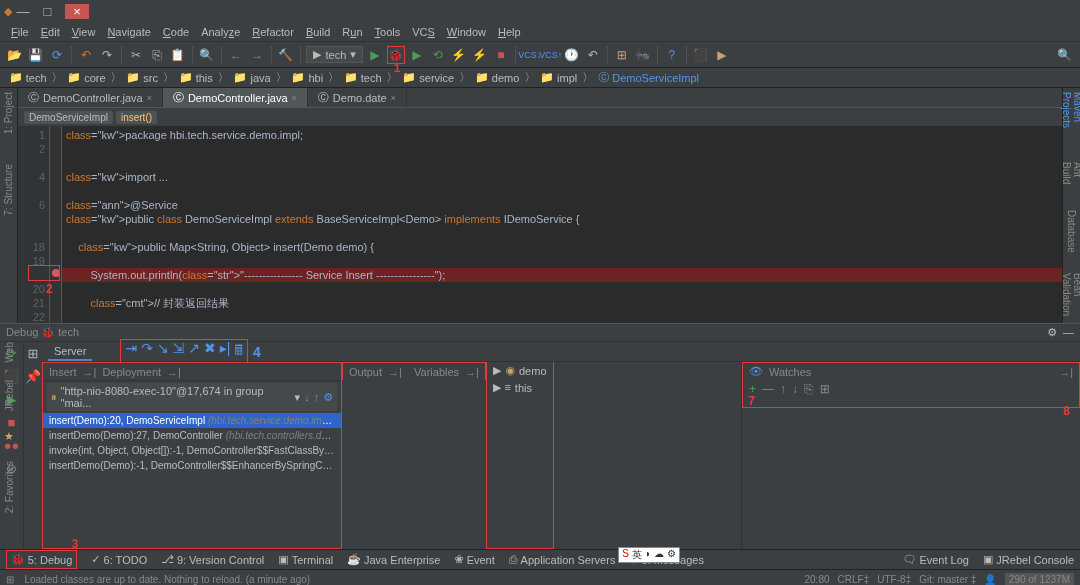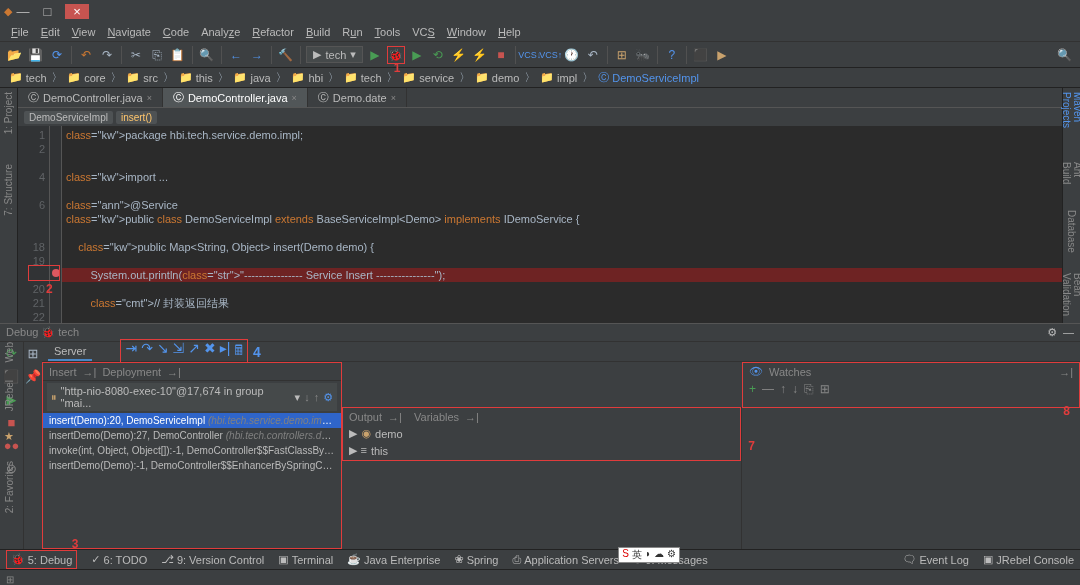--- a/index.html
+++ b/index.html
@@ -61,21 +61,21 @@
 .step-btns { display: flex; gap: 4px; margin-left: 20px;}
 .step-btns span { color: #5394ec; font-size: 14px; cursor:pointer;}
 .debug-cols { flex: 1; display: flex;}
 .frames-col { width: 300px; border-right: 1px solid #323232; display:flex;flex-direction:column;}
 .col-header { height: 18px; padding: 2px 6px; color: #888; background: #3c3f41; border-bottom: 1px solid #323232; display:flex; align-items:center; gap:6px;}
 .thread-sel { background: #45494a; margin: 2px 4px; padding: 2px 4px; color: #bbb; display:flex; align-items:center; gap:4px;}
 .frame-list { flex:1; overflow:hidden; font-size:10px;}
 .frame-item { padding: 2px 6px; color: #bbb; white-space:nowrap; overflow:hidden; text-overflow:ellipsis;}
 .frame-item.sel { background: #2f65ca; color:#fff;}
 .frame-item .pkg { color: #808080; font-style: italic;}
-.vars-col { width: 400px; border-right: 1px solid #323232; display:flex;flex-direction:column;margin-top:45px;}
+.vars-col { width: 400px; border-right: 1px solid #323232; display:flex;}
 .var-item { padding: 2px 6px; color:#bbb; display:flex; align-items:center; gap:4px;}
 .watches-col { flex: 1; display:flex;flex-direction:column;}
 .watches-tb { padding:2px 6px; display:flex; gap:6px;}
 .watches-tb span { color:#888; font-size:12px; cursor:pointer;}
 .no-watches { flex:1; display:flex; align-items:center; justify-content:center; color:#555;}
 .bottom-tabs { height: 20px; background: #3c3f41; border-top: 1px solid #222; display: flex; align-items: center; padding: 0 6px; gap: 14px; font-size:11px;}
 .btab { display:flex; align-items:center; gap:3px; color:#bbb; cursor:pointer;}
 .status-bar { height: 20px; background: #3c3f41; border-top: 1px solid #222; display: flex; align-items: center; padding: 0 6px; gap: 10px; font-size:10px; color:#888;}
 .status-bar .right { margin-left:auto; display:flex; gap:8px; align-items:center;}
 .red-box { border: 1px solid #e03c3c; position:relative;}
@@ -330,29 +330,38 @@
   <span style="font-size:11px;color:#c9a26d">★</span>
   <span style="writing-mode:vertical-rl;transform:rotate(180deg);font-size:10px;color:#888">2: Favorites</span>
 </div>
 
 <div class="bottom-tabs" style="position:relative">
   <span class="btab red-box" style="padding:2px 4px;position:relative">🐞 <span>5: Debug</span><span class="callout" style="top:-14px;right:-2px">3</span></span>
   <span class="btab">✓ <span>6: TODO</span></span>
   <span class="btab">⎇ <span>9: Version Control</span></span>
   <span class="btab">▣ <span>Terminal</span></span>
   <span class="btab">☕ <span>Java Enterprise</span></span>
-  <span class="btab">❀ <span>Spring</span></span>
+  <span class="btab">❀ <span>Event</span></span>
   <span class="btab">⎙ <span>Application Servers</span></span>
   <span class="btab">⊘ <span>0: Messages</span></span>
   <span style="margin-left:auto" class="btab">🗨 <span>Event Log</span></span>
   <span class="btab">▣ <span>JRebel Console</span></span>
 </div>
 
 <div class="status-bar">
   <span>⊞</span>
+  <span>Loaded classes are up to date. Nothing to reload. (a minute ago)</span>
+  <div class="right">
+    <span>20:80</span>
+    <span>CRLF‡</span>
+    <span>UTF-8‡</span>
+    <span>Git: master ‡</span>
+    <span>👤</span>
+    <span style="background:#555;padding:1px 4px">290 of 1237M</span>
+  </div>
 </div>
 
 <div class="overlay-lang">
   <span style="color:#d00">S</span>
     <span>英</span>
     <span>◗</span>
     <span>☁</span>
     <span>⚙</span>
 </div>
 

